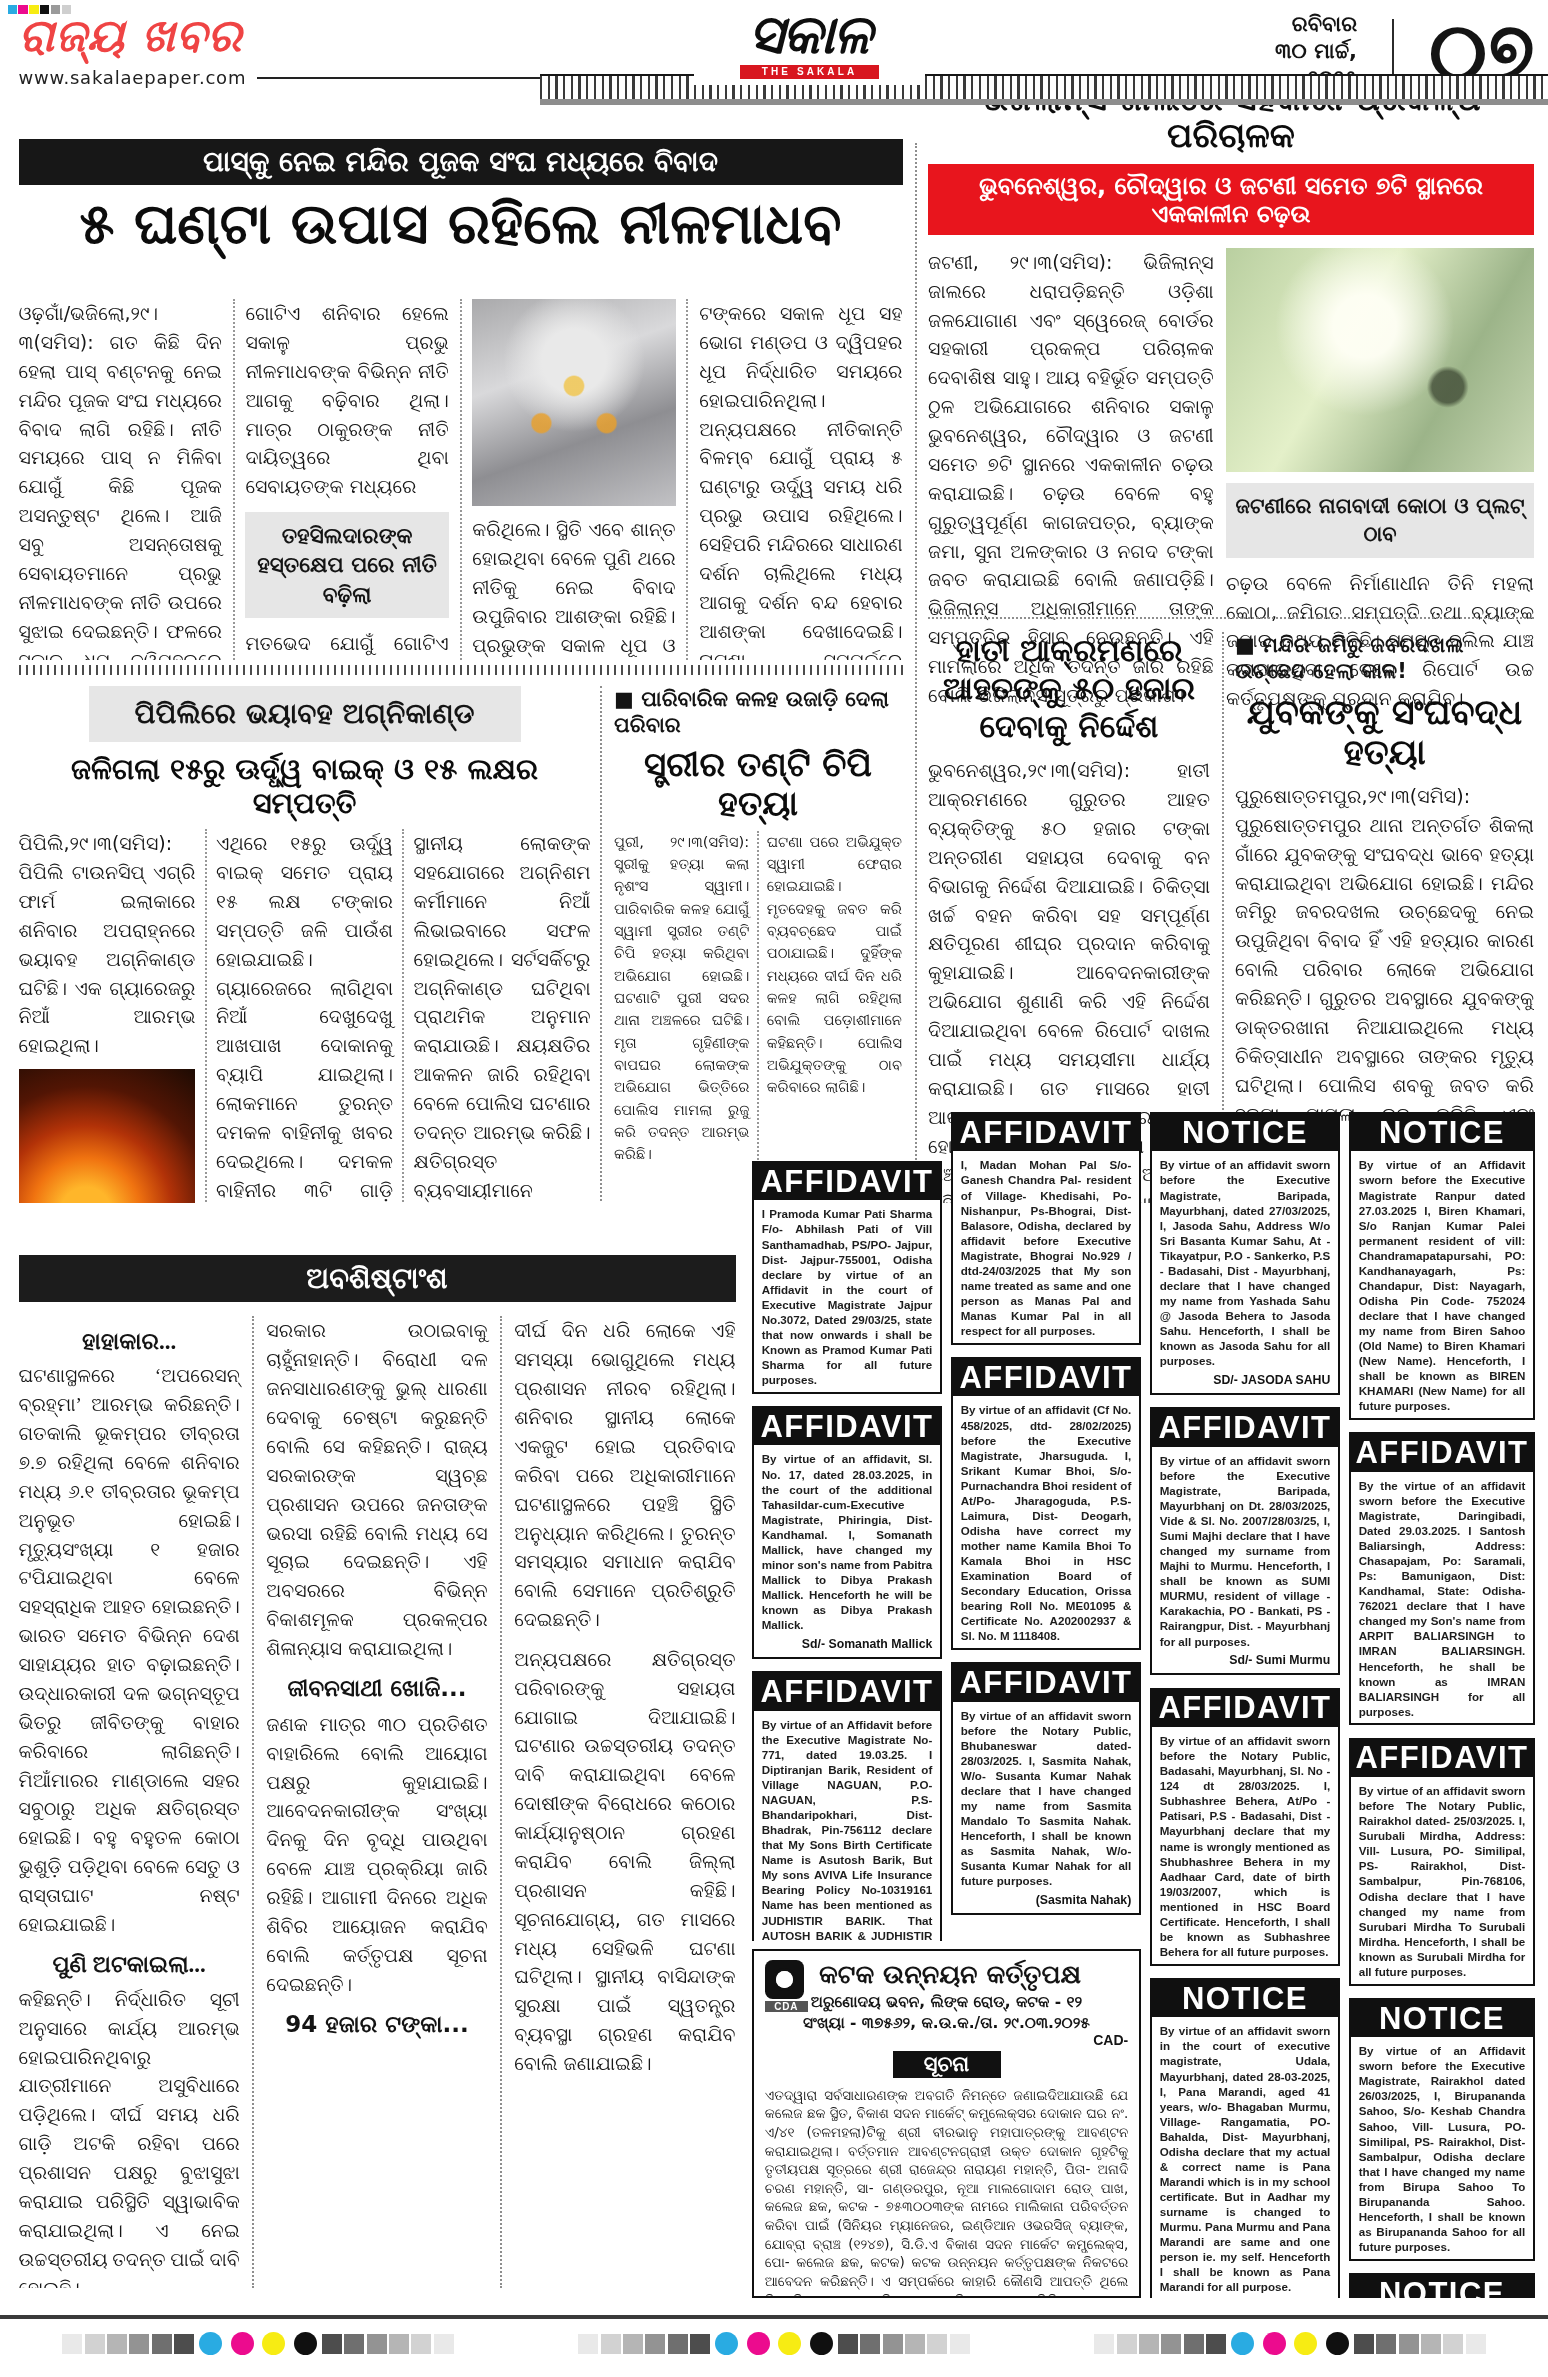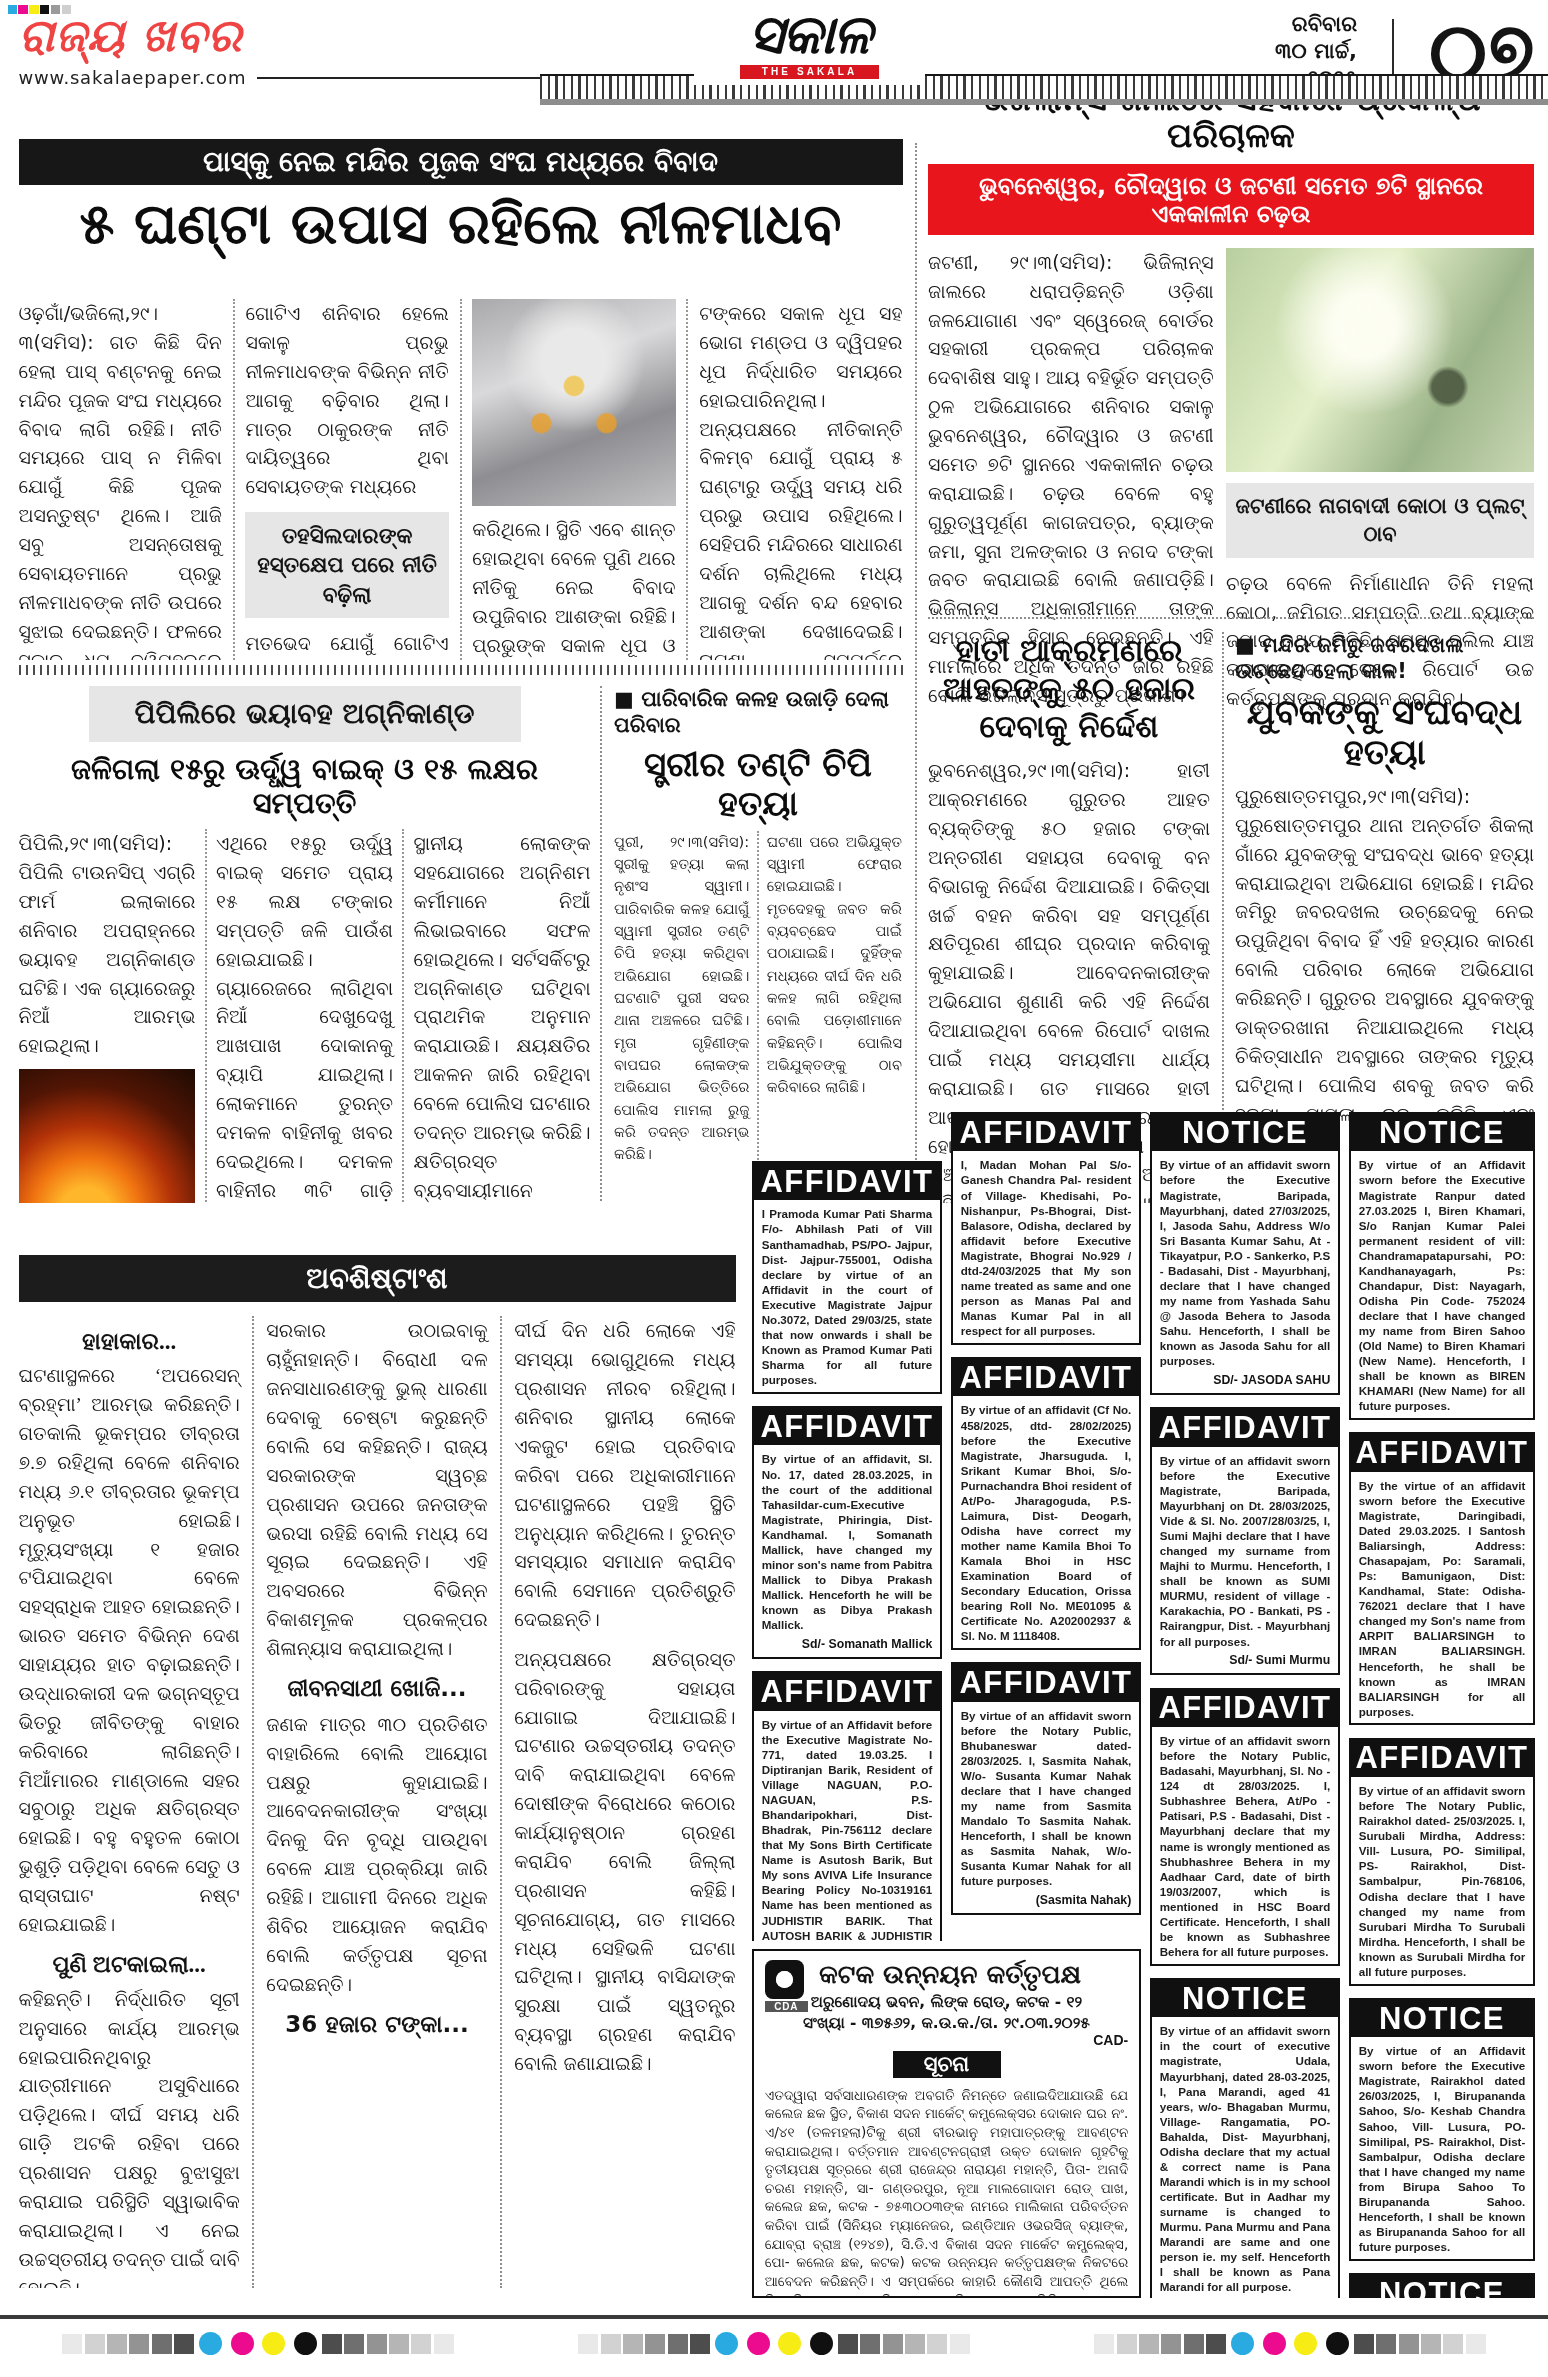--- a/index.html
+++ b/index.html
@@ -241,21 +241,21 @@
       <div class="col">
         <div class="rem-sub">ହାହାକାର...</div>
         <p class="bodytext">ଘଟଣାସ୍ଥଳରେ ‘ଅପରେସନ୍ ବ୍ରହ୍ମା’ ଆରମ୍ଭ କରିଛନ୍ତି। ଗତକାଲି ଭୂକମ୍ପର ତୀବ୍ରତା ୭.୭ ରହିଥିଲା ବେଳେ ଶନିବାର ମଧ୍ୟ ୬.୧ ତୀବ୍ରତାର ଭୂକମ୍ପ ଅନୁଭୂତ ହୋଇଛି। ମୃତ୍ୟୁସଂଖ୍ୟା ୧ ହଜାର ଟପିଯାଇଥିବା ବେଳେ ସହସ୍ରାଧିକ ଆହତ ହୋଇଛନ୍ତି। ଭାରତ ସମେତ ବିଭିନ୍ନ ଦେଶ ସାହାଯ୍ୟର ହାତ ବଢ଼ାଇଛନ୍ତି। ଉଦ୍ଧାରକାରୀ ଦଳ ଭଗ୍ନସ୍ତୂପ ଭିତରୁ ଜୀବିତଙ୍କୁ ବାହାର କରିବାରେ ଲାଗିଛନ୍ତି। ମିଆଁମାରର ମାଣ୍ଡାଲେ ସହର ସବୁଠାରୁ ଅଧିକ କ୍ଷତିଗ୍ରସ୍ତ ହୋଇଛି। ବହୁ ବହୁତଳ କୋଠା ଭୁଶୁଡ଼ି ପଡ଼ିଥିବା ବେଳେ ସେତୁ ଓ ରାସ୍ତାଘାଟ ନଷ୍ଟ ହୋଇଯାଇଛି।</p>
         <div class="rem-sub">ପୁଣି ଅଟକାଇଲା...</div>
         <p class="bodytext">କହିଛନ୍ତି। ନିର୍ଦ୍ଧାରିତ ସୂଚୀ ଅନୁସାରେ କାର୍ଯ୍ୟ ଆରମ୍ଭ ହୋଇପାରିନଥିବାରୁ ଯାତ୍ରୀମାନେ ଅସୁବିଧାରେ ପଡ଼ିଥିଲେ। ଦୀର୍ଘ ସମୟ ଧରି ଗାଡ଼ି ଅଟକି ରହିବା ପରେ ପ୍ରଶାସନ ପକ୍ଷରୁ ବୁଝାସୁଝା କରାଯାଇ ପରିସ୍ଥିତି ସ୍ୱାଭାବିକ କରାଯାଇଥିଲା। ଏ ନେଇ ଉଚ୍ଚସ୍ତରୀୟ ତଦନ୍ତ ପାଇଁ ଦାବି ହୋଇଛି।</p>
       </div>
       <div class="col">
         <p class="bodytext">ସରକାର ଉଠାଇବାକୁ ଚାହୁଁନାହାନ୍ତି। ବିରୋଧୀ ଦଳ ଜନସାଧାରଣଙ୍କୁ ଭୁଲ୍ ଧାରଣା ଦେବାକୁ ଚେଷ୍ଟା କରୁଛନ୍ତି ବୋଲି ସେ କହିଛନ୍ତି। ରାଜ୍ୟ ସରକାରଙ୍କ ସ୍ୱଚ୍ଛ ପ୍ରଶାସନ ଉପରେ ଜନତାଙ୍କ ଭରସା ରହିଛି ବୋଲି ମଧ୍ୟ ସେ ସୂଚାଇ ଦେଇଛନ୍ତି। ଏହି ଅବସରରେ ବିଭିନ୍ନ ବିକାଶମୂଳକ ପ୍ରକଳ୍ପର ଶିଳାନ୍ୟାସ କରାଯାଇଥିଲା।</p>
         <div class="rem-sub">ଜୀବନସାଥୀ ଖୋଜି...</div>
         <p class="bodytext">ଜଣକ ମାତ୍ର ୩୦ ପ୍ରତିଶତ ବାହାରିଲେ ବୋଲି ଆୟୋଗ ପକ୍ଷରୁ କୁହାଯାଇଛି। ଆବେଦନକାରୀଙ୍କ ସଂଖ୍ୟା ଦିନକୁ ଦିନ ବୃଦ୍ଧି ପାଉଥିବା ବେଳେ ଯାଞ୍ଚ ପ୍ରକ୍ରିୟା ଜାରି ରହିଛି। ଆଗାମୀ ଦିନରେ ଅଧିକ ଶିବିର ଆୟୋଜନ କରାଯିବ ବୋଲି କର୍ତ୍ତୃପକ୍ଷ ସୂଚନା ଦେଇଛନ୍ତି।</p>
-        <div class="rem-sub">36 ହଜାର ଟଙ୍କା...</div>
+        <div class="rem-sub">94 ହଜାର ଟଙ୍କା...</div>
       </div>
       <div class="col">
         <p class="bodytext">ଦୀର୍ଘ ଦିନ ଧରି ଲୋକେ ଏହି ସମସ୍ୟା ଭୋଗୁଥିଲେ ମଧ୍ୟ ପ୍ରଶାସନ ନୀରବ ରହିଥିଲା। ଶନିବାର ସ୍ଥାନୀୟ ଲୋକେ ଏକଜୁଟ ହୋଇ ପ୍ରତିବାଦ କରିବା ପରେ ଅଧିକାରୀମାନେ ଘଟଣାସ୍ଥଳରେ ପହଞ୍ଚି ସ୍ଥିତି ଅନୁଧ୍ୟାନ କରିଥିଲେ। ତୁରନ୍ତ ସମସ୍ୟାର ସମାଧାନ କରାଯିବ ବୋଲି ସେମାନେ ପ୍ରତିଶ୍ରୁତି ଦେଇଛନ୍ତି।</p>
         <p class="bodytext">ଅନ୍ୟପକ୍ଷରେ କ୍ଷତିଗ୍ରସ୍ତ ପରିବାରଙ୍କୁ ସହାୟତା ଯୋଗାଇ ଦିଆଯାଇଛି। ଘଟଣାର ଉଚ୍ଚସ୍ତରୀୟ ତଦନ୍ତ ଦାବି କରାଯାଇଥିବା ବେଳେ ଦୋଷୀଙ୍କ ବିରୋଧରେ କଠୋର କାର୍ଯ୍ୟାନୁଷ୍ଠାନ ଗ୍ରହଣ କରାଯିବ ବୋଲି ଜିଲ୍ଲା ପ୍ରଶାସନ କହିଛି। ସୂଚନାଯୋଗ୍ୟ, ଗତ ମାସରେ ମଧ୍ୟ ସେହିଭଳି ଘଟଣା ଘଟିଥିଲା। ସ୍ଥାନୀୟ ବାସିନ୍ଦାଙ୍କ ସୁରକ୍ଷା ପାଇଁ ସ୍ୱତନ୍ତ୍ର ବ୍ୟବସ୍ଥା ଗ୍ରହଣ କରାଯିବ ବୋଲି ଜଣାଯାଇଛି।</p>
       </div>
     </div>
   </div>
 
   <div class="abs legal-col" style="left:752px;top:1161px;width:190px;height:780px;">
     <div class="legalbox">

